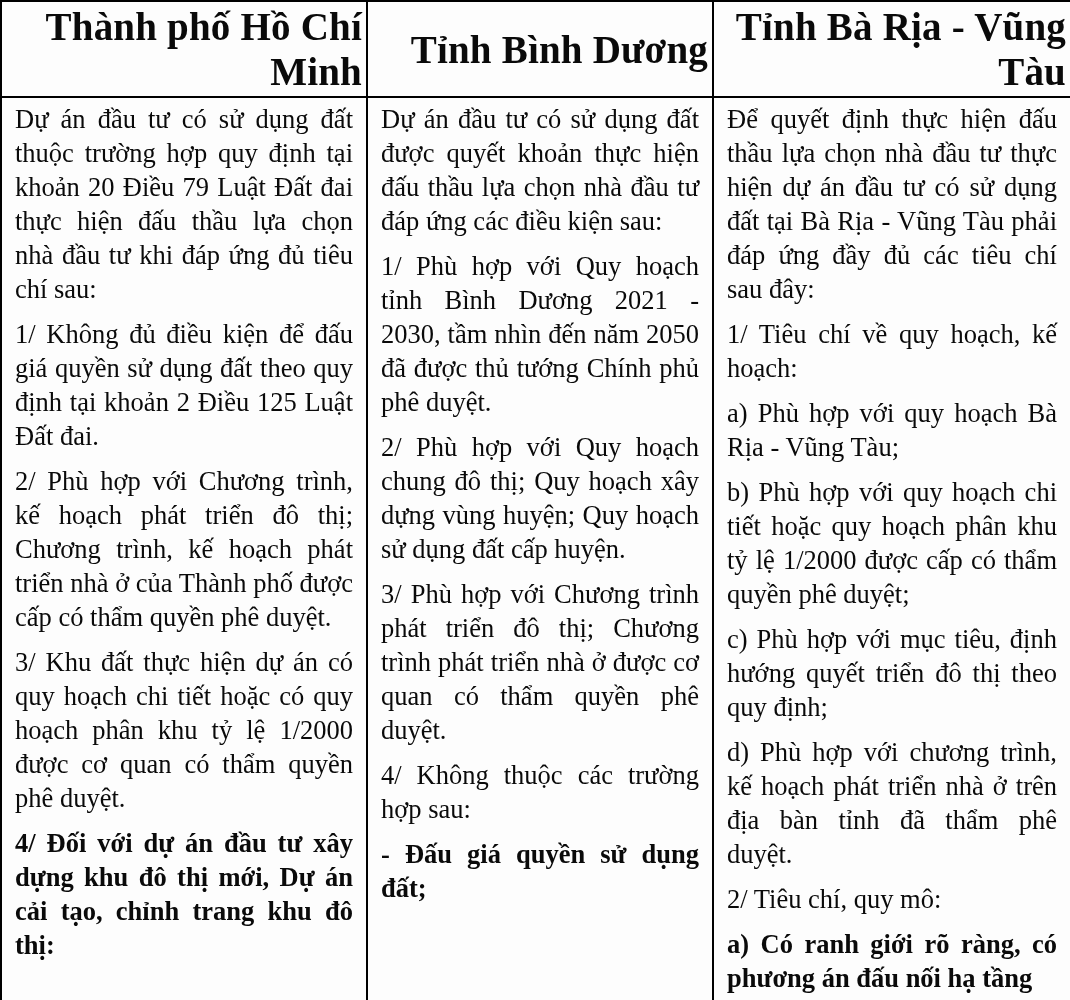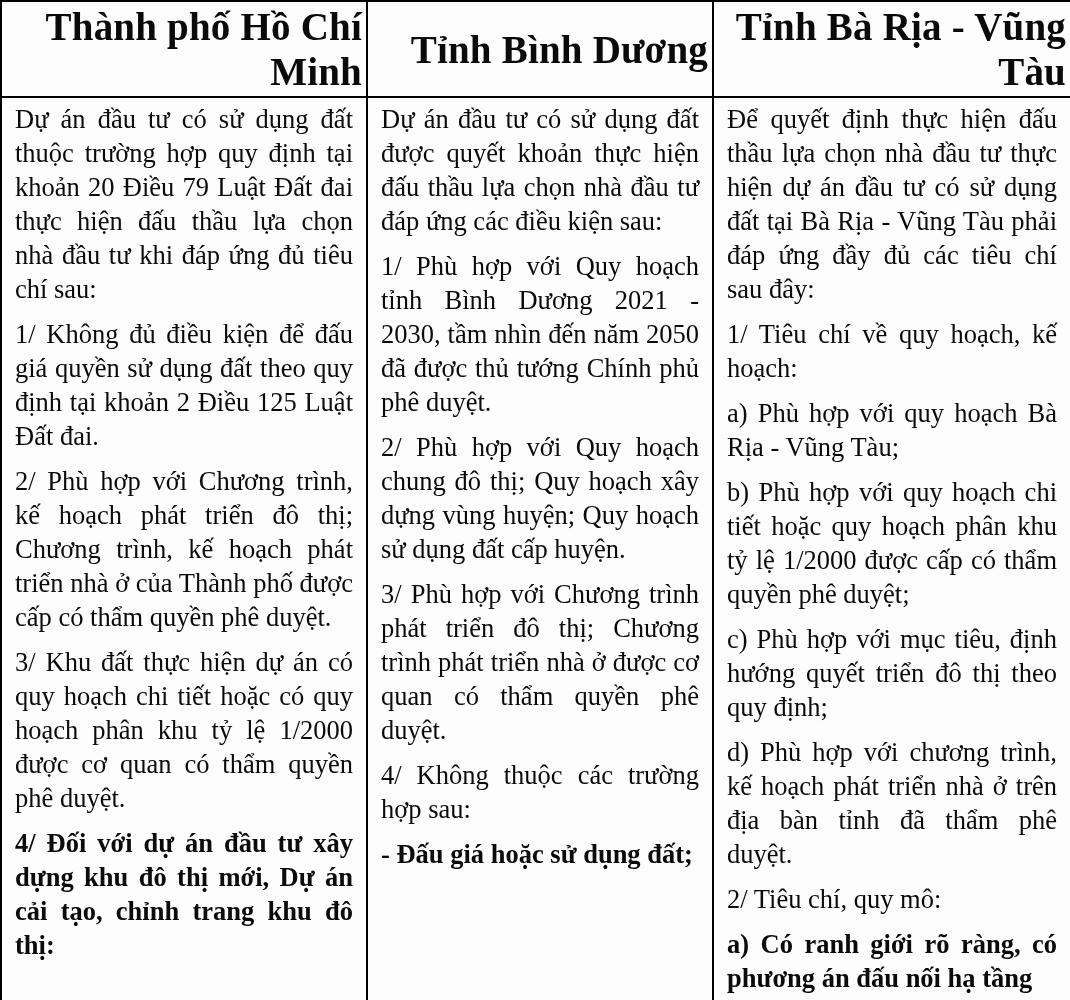--- a/index.html
+++ b/index.html
@@ -77,21 +77,21 @@
           <p>2/ Phù hợp với Chương trình, kế hoạch phát triển đô thị; Chương trình, kế hoạch phát triển nhà ở của Thành phố được cấp có thẩm quyền phê duyệt.</p>
           <p>3/ Khu đất thực hiện dự án có quy hoạch chi tiết hoặc có quy hoạch phân khu tỷ lệ 1/2000 được cơ quan có thẩm quyền phê duyệt.</p>
           <p>4/ Đối với dự án đầu tư xây dựng khu đô thị mới, Dự án cải tạo, chỉnh trang khu đô thị:</p>
         </td>
         <td>
           <p>Dự án đầu tư có sử dụng đất được quyết khoản thực hiện đấu thầu lựa chọn nhà đầu tư đáp ứng các điều kiện sau:</p>
           <p>1/ Phù hợp với Quy hoạch tỉnh Bình Dương 2021 - 2030, tầm nhìn đến năm 2050 đã được thủ tướng Chính phủ phê duyệt.</p>
           <p>2/ Phù hợp với Quy hoạch chung đô thị; Quy hoạch xây dựng vùng huyện; Quy hoạch sử dụng đất cấp huyện.</p>
           <p>3/ Phù hợp với Chương trình phát triển đô thị; Chương trình phát triển nhà ở được cơ quan có thẩm quyền phê duyệt.</p>
           <p>4/ Không thuộc các trường hợp sau:</p>
-          <p>- Đấu giá hoặc sử dụng đất;</p>
+          <p>- Đấu giá quyền sử dụng đất;</p>
         </td>
         <td>
           <p>Để quyết định thực hiện đấu thầu lựa chọn nhà đầu tư thực hiện dự án đầu tư có sử dụng đất tại Bà Rịa - Vũng Tàu phải đáp ứng đầy đủ các tiêu chí sau đây:</p>
           <p>1/ Tiêu chí về quy hoạch, kế hoạch:</p>
           <p>a) Phù hợp với quy hoạch Bà Rịa - Vũng Tàu;</p>
           <p>b) Phù hợp với quy hoạch chi tiết hoặc quy hoạch phân khu tỷ lệ 1/2000 được cấp có thẩm quyền phê duyệt;</p>
           <p>c) Phù hợp với mục tiêu, định hướng quyết triển đô thị theo quy định;</p>
           <p>d) Phù hợp với chương trình, kế hoạch phát triển nhà ở trên địa bàn tỉnh đã thẩm phê duyệt.</p>
           <p>2/ Tiêu chí, quy mô:</p>
           <p>a) Có ranh giới rõ ràng, có phương án đấu nối hạ tầng</p>

